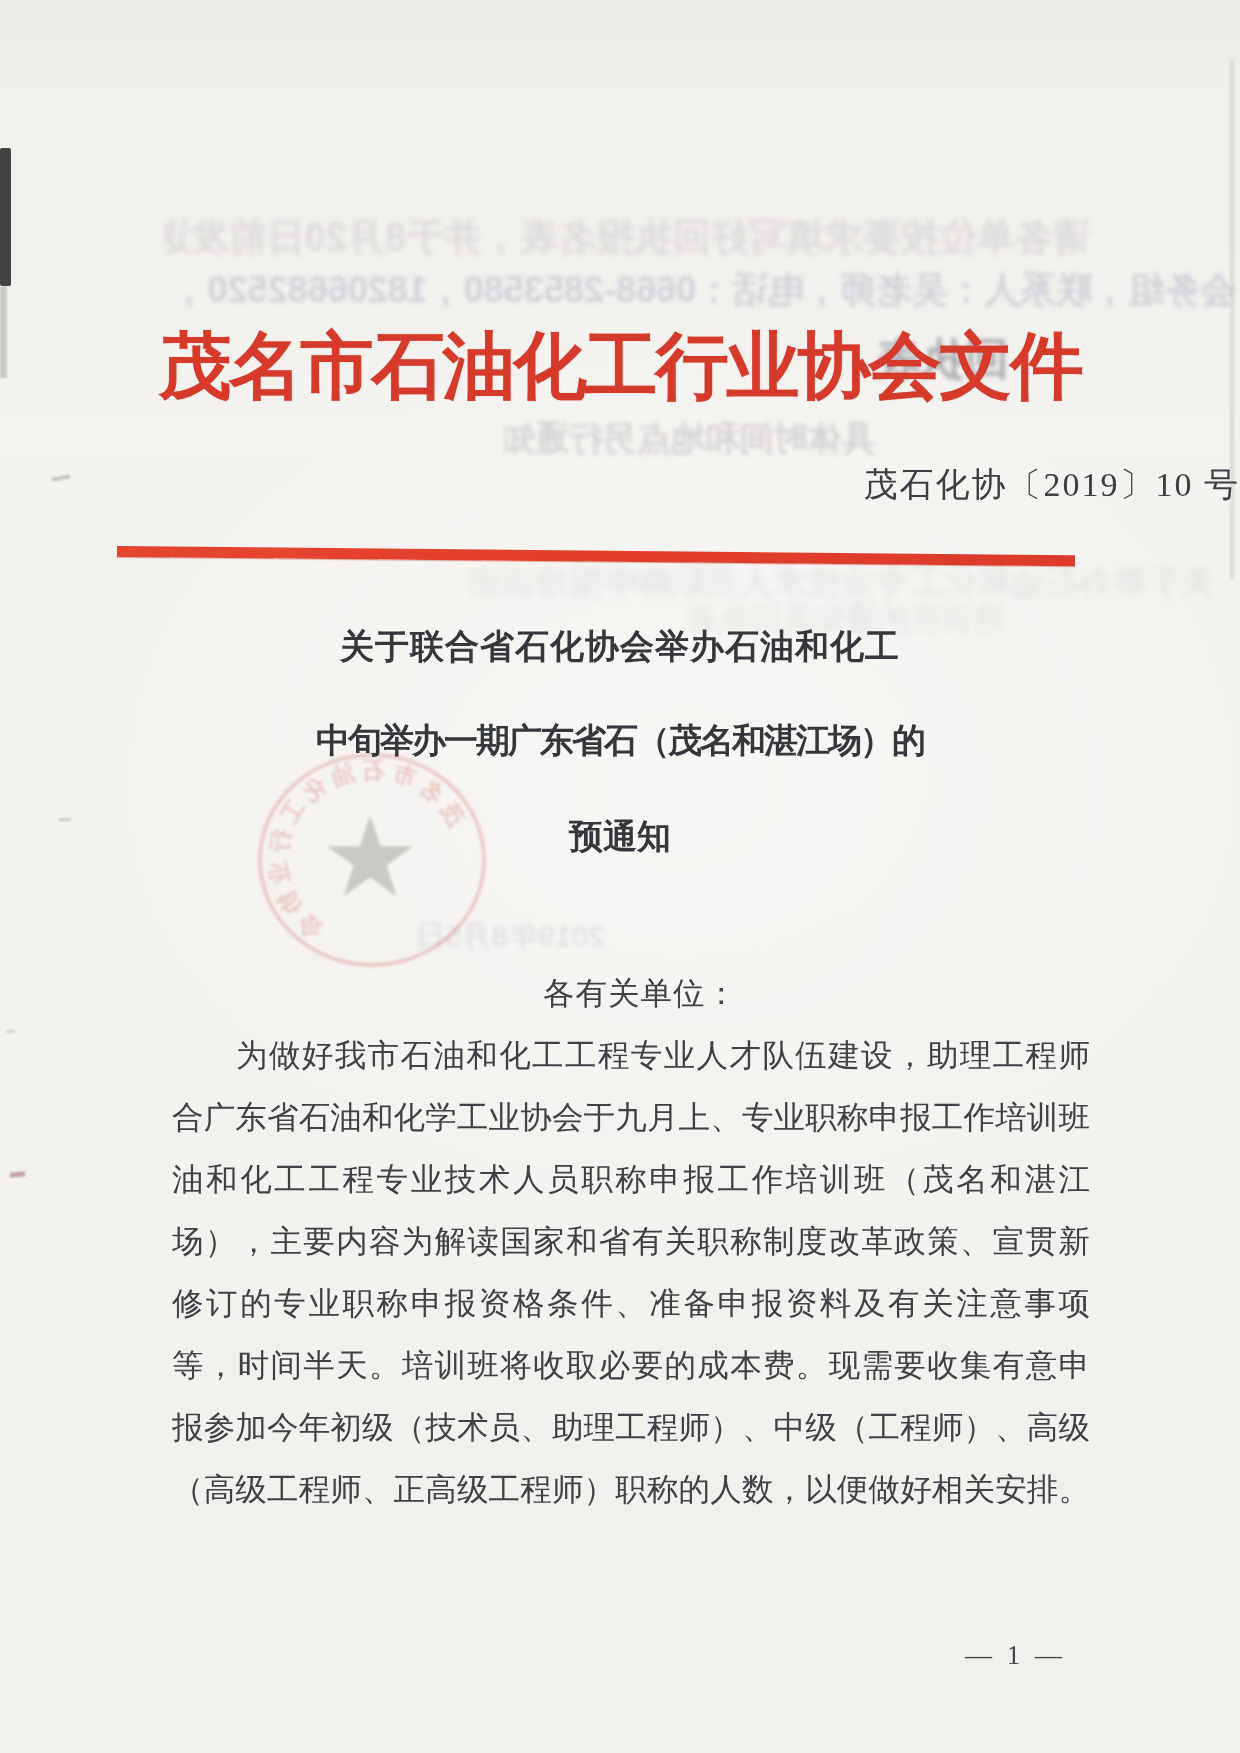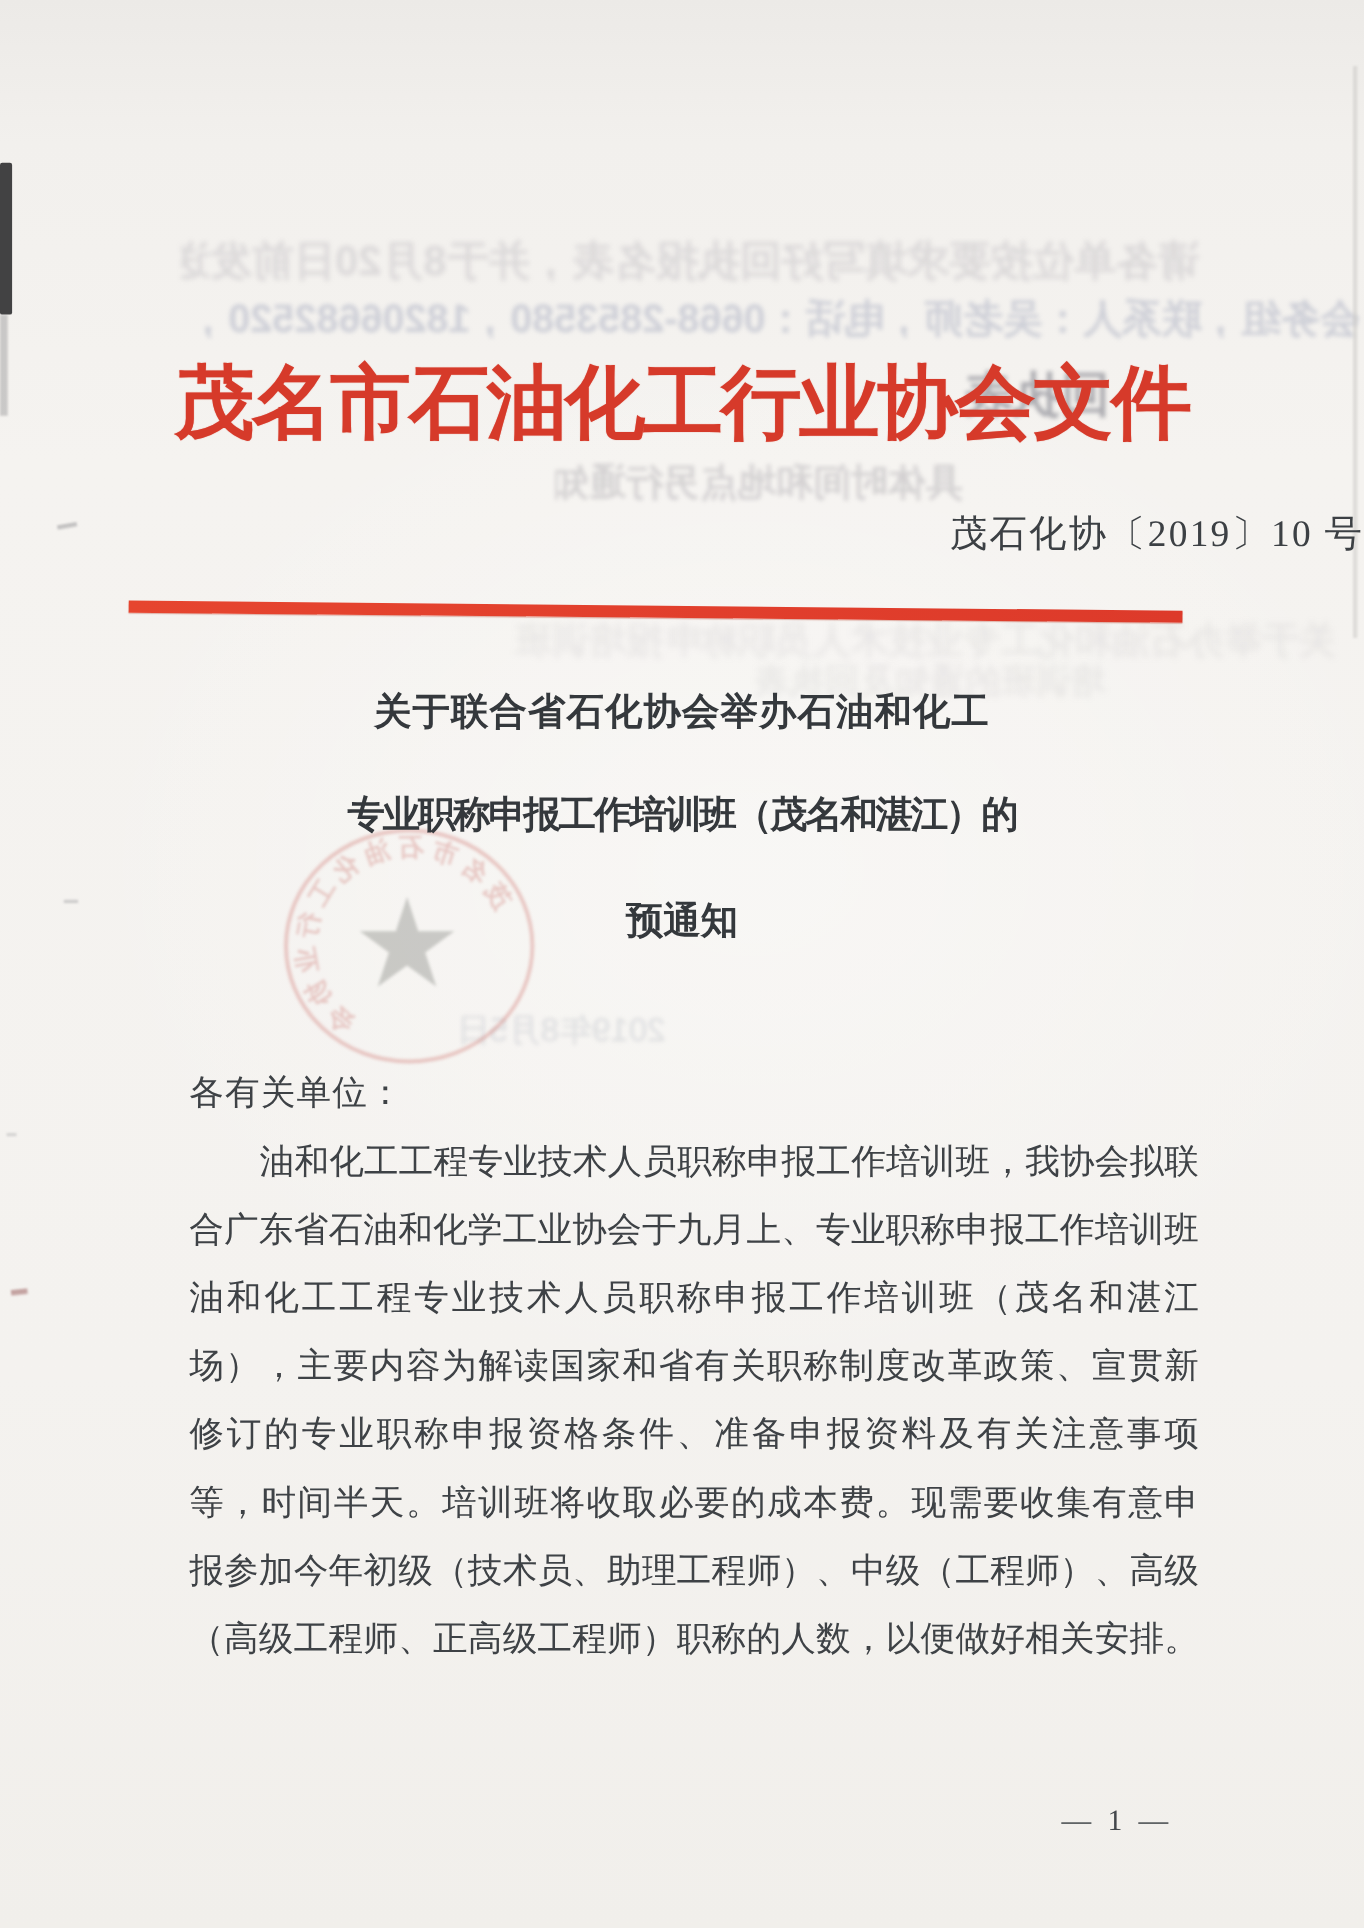--- a/index.html
+++ b/index.html
@@ -99,21 +99,21 @@
     left: 172px; top: 963px;
     width: 918px;
     font-size: 31.5px;
     color: #3e4246;
   }
   .doc-body > div {
     height: 62px;
     line-height: 62px;
     white-space: nowrap;
   }
-  .salutation { text-align: left; letter-spacing: 1px; }
+  .salutation { text-align: center; letter-spacing: 1px; margin-left: 19px; }
   .bline {
     white-space: normal !important;
     text-align: justify;
     text-align-last: justify;
     text-justify: inter-character;
     overflow: hidden;
   }
   .indent { text-indent: 64px; }
 
   .page-num {
@@ -156,26 +156,26 @@
   <div class="art a4"></div>
   <div class="art a5"></div>
   <div class="art a6"></div>
   <div class="art a7"></div>
 
   <div class="header-title">茂名市石油化工行业协会文件</div>
   <div class="doc-number">茂石化协〔2019〕10 号</div>
   <div class="red-rule"></div>
 
   <div class="title-line t1">关于联合省石化协会举办石油和化工</div>
-  <div class="title-line t2">专业职称申报工作培训班（茂名和湛江）的</div>
+  <div class="title-line t2">中旬举办一期广东省石（茂名和湛江场）的</div>
   <div class="title-line t3">预通知</div>
 
   <div class="doc-body">
     <div class="salutation">各有关单位：</div>
-    <div class="bline indent">油和化工工程专业技术人员职称申报工作培训班，我协会拟联</div>
+    <div class="bline indent">为做好我市石油和化工工程专业人才队伍建设，助理工程师</div>
     <div class="bline">合广东省石油和化学工业协会于九月上、专业职称申报工作培训班</div>
     <div class="bline">油和化工工程专业技术人员职称申报工作培训班（茂名和湛江</div>
     <div class="bline">场），主要内容为解读国家和省有关职称制度改革政策、宣贯新</div>
     <div class="bline">修订的专业职称申报资格条件、准备申报资料及有关注意事项</div>
     <div class="bline">等，时间半天。培训班将收取必要的成本费。现需要收集有意申</div>
     <div class="bline">报参加今年初级（技术员、助理工程师）、中级（工程师）、高级</div>
     <div class="bline">（高级工程师、正高级工程师）职称的人数，以便做好相关安排。</div>
   </div>
 
   <div class="page-num">— 1 —</div>

